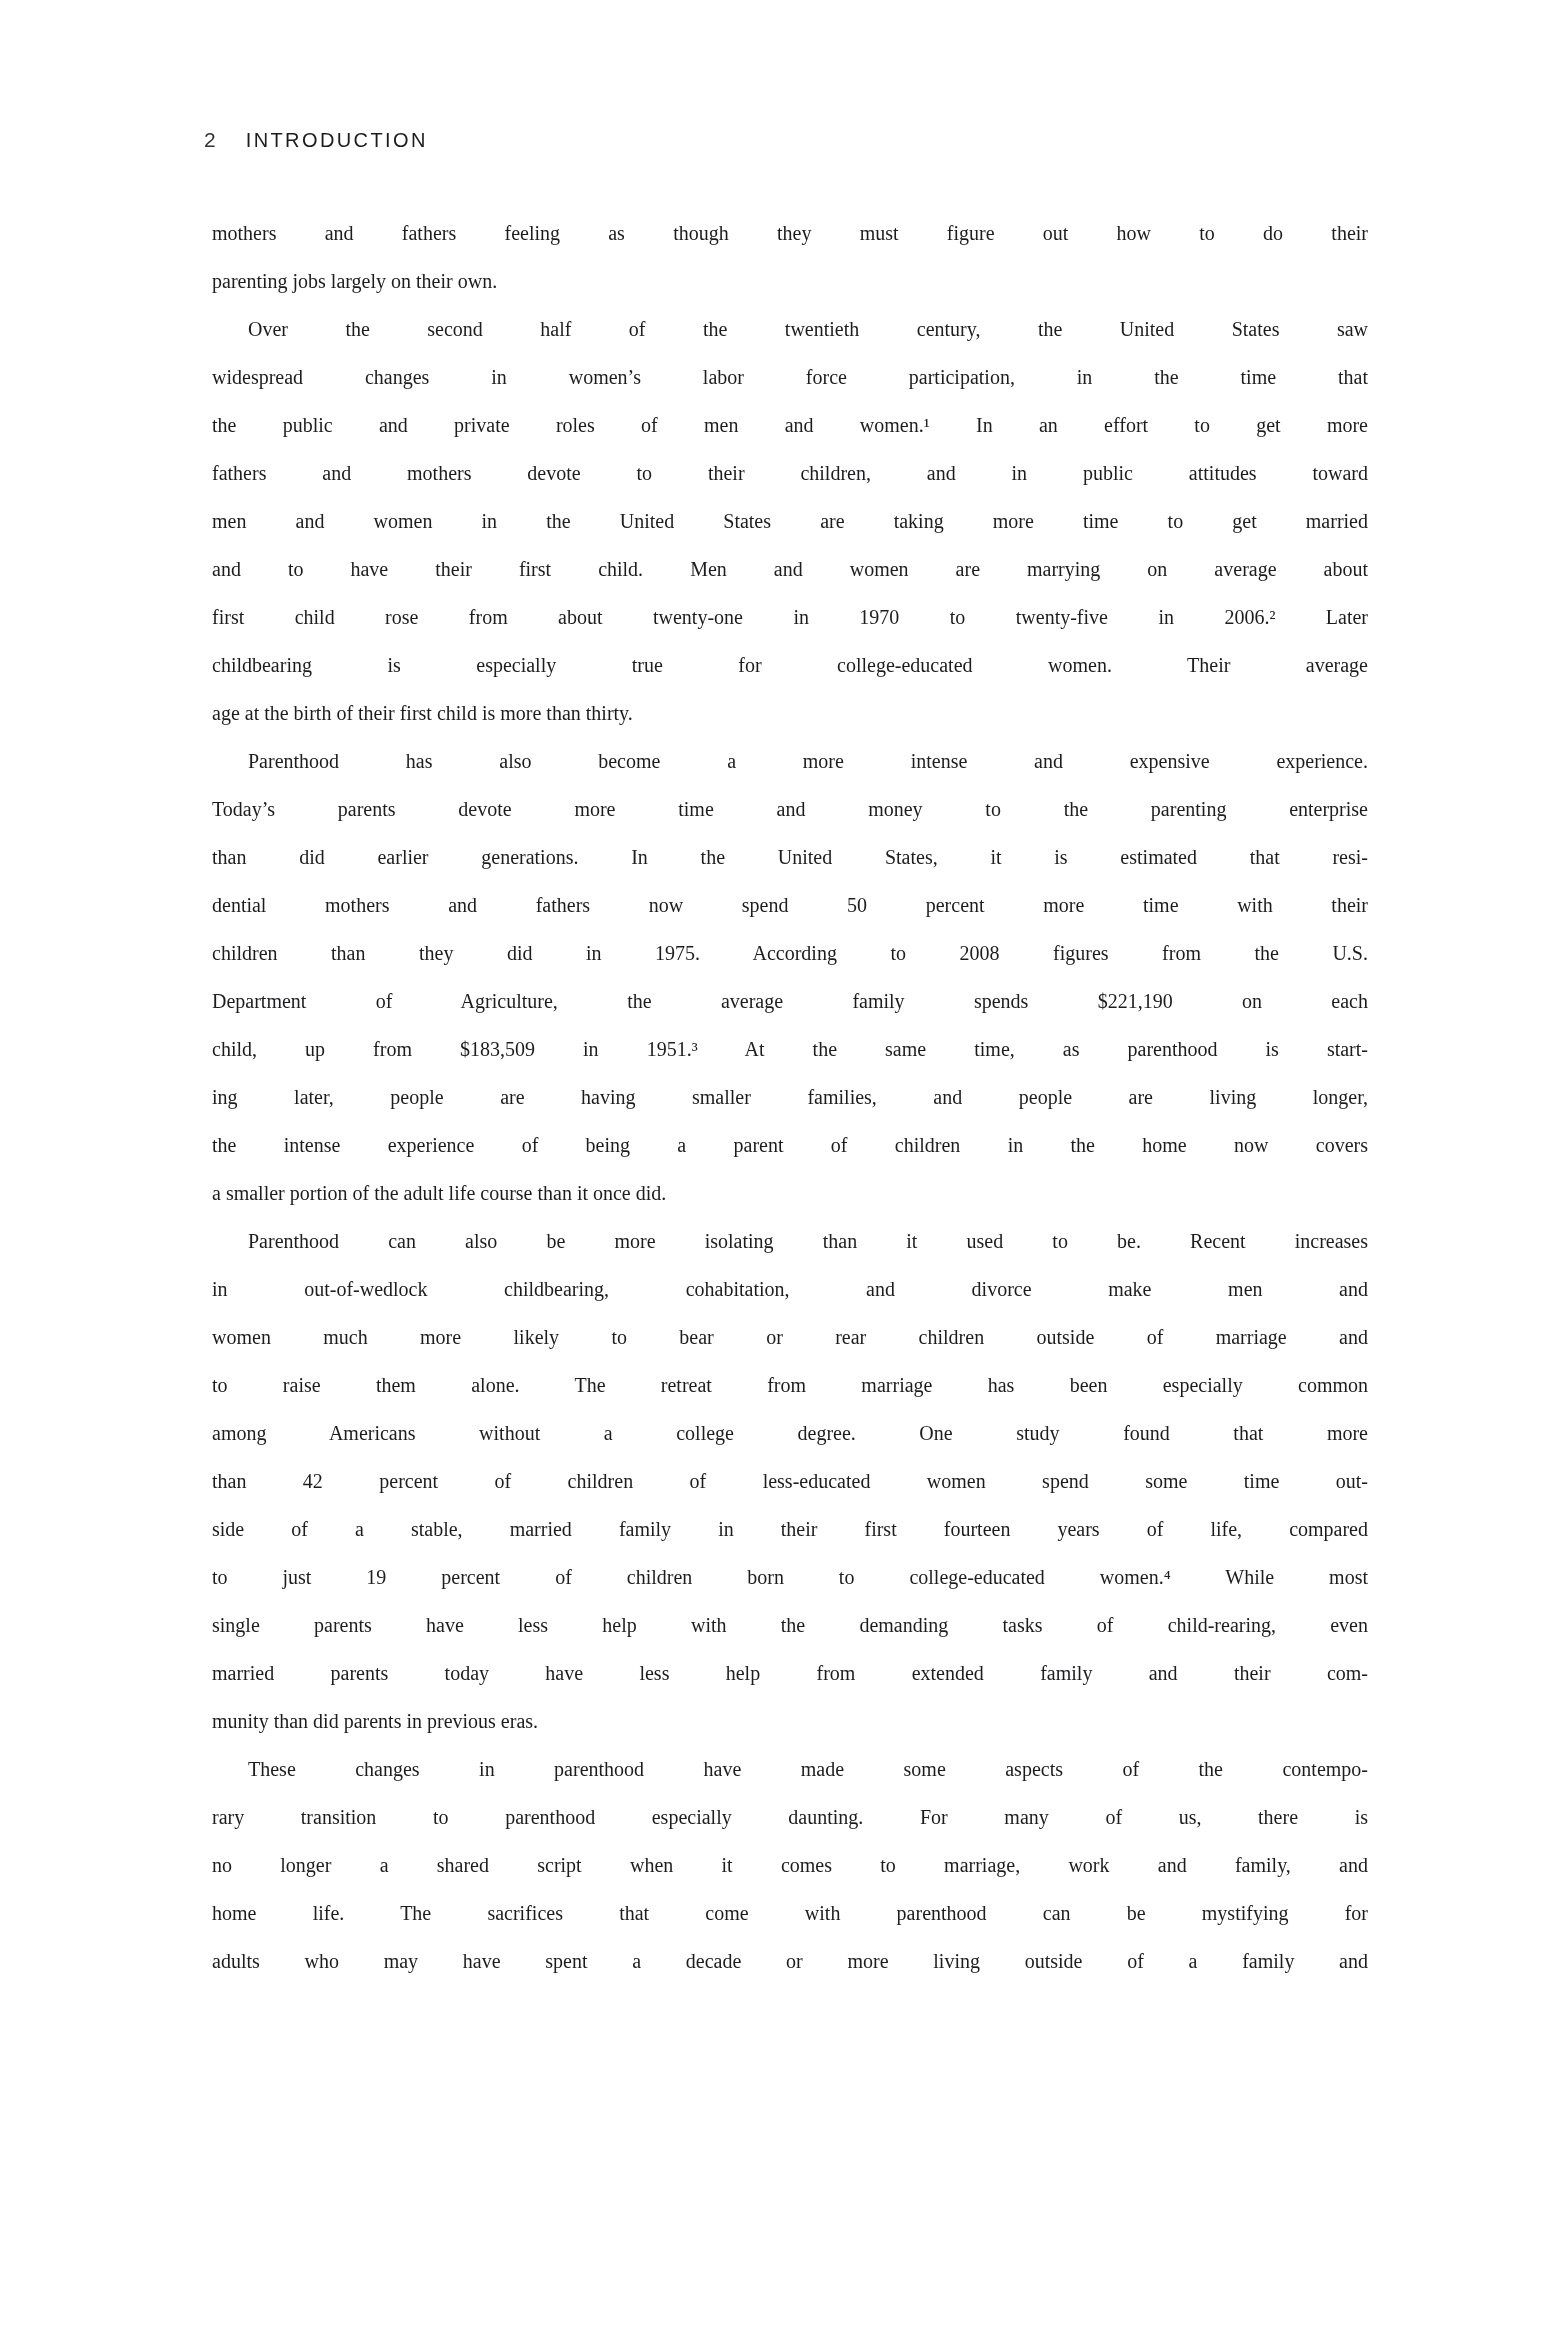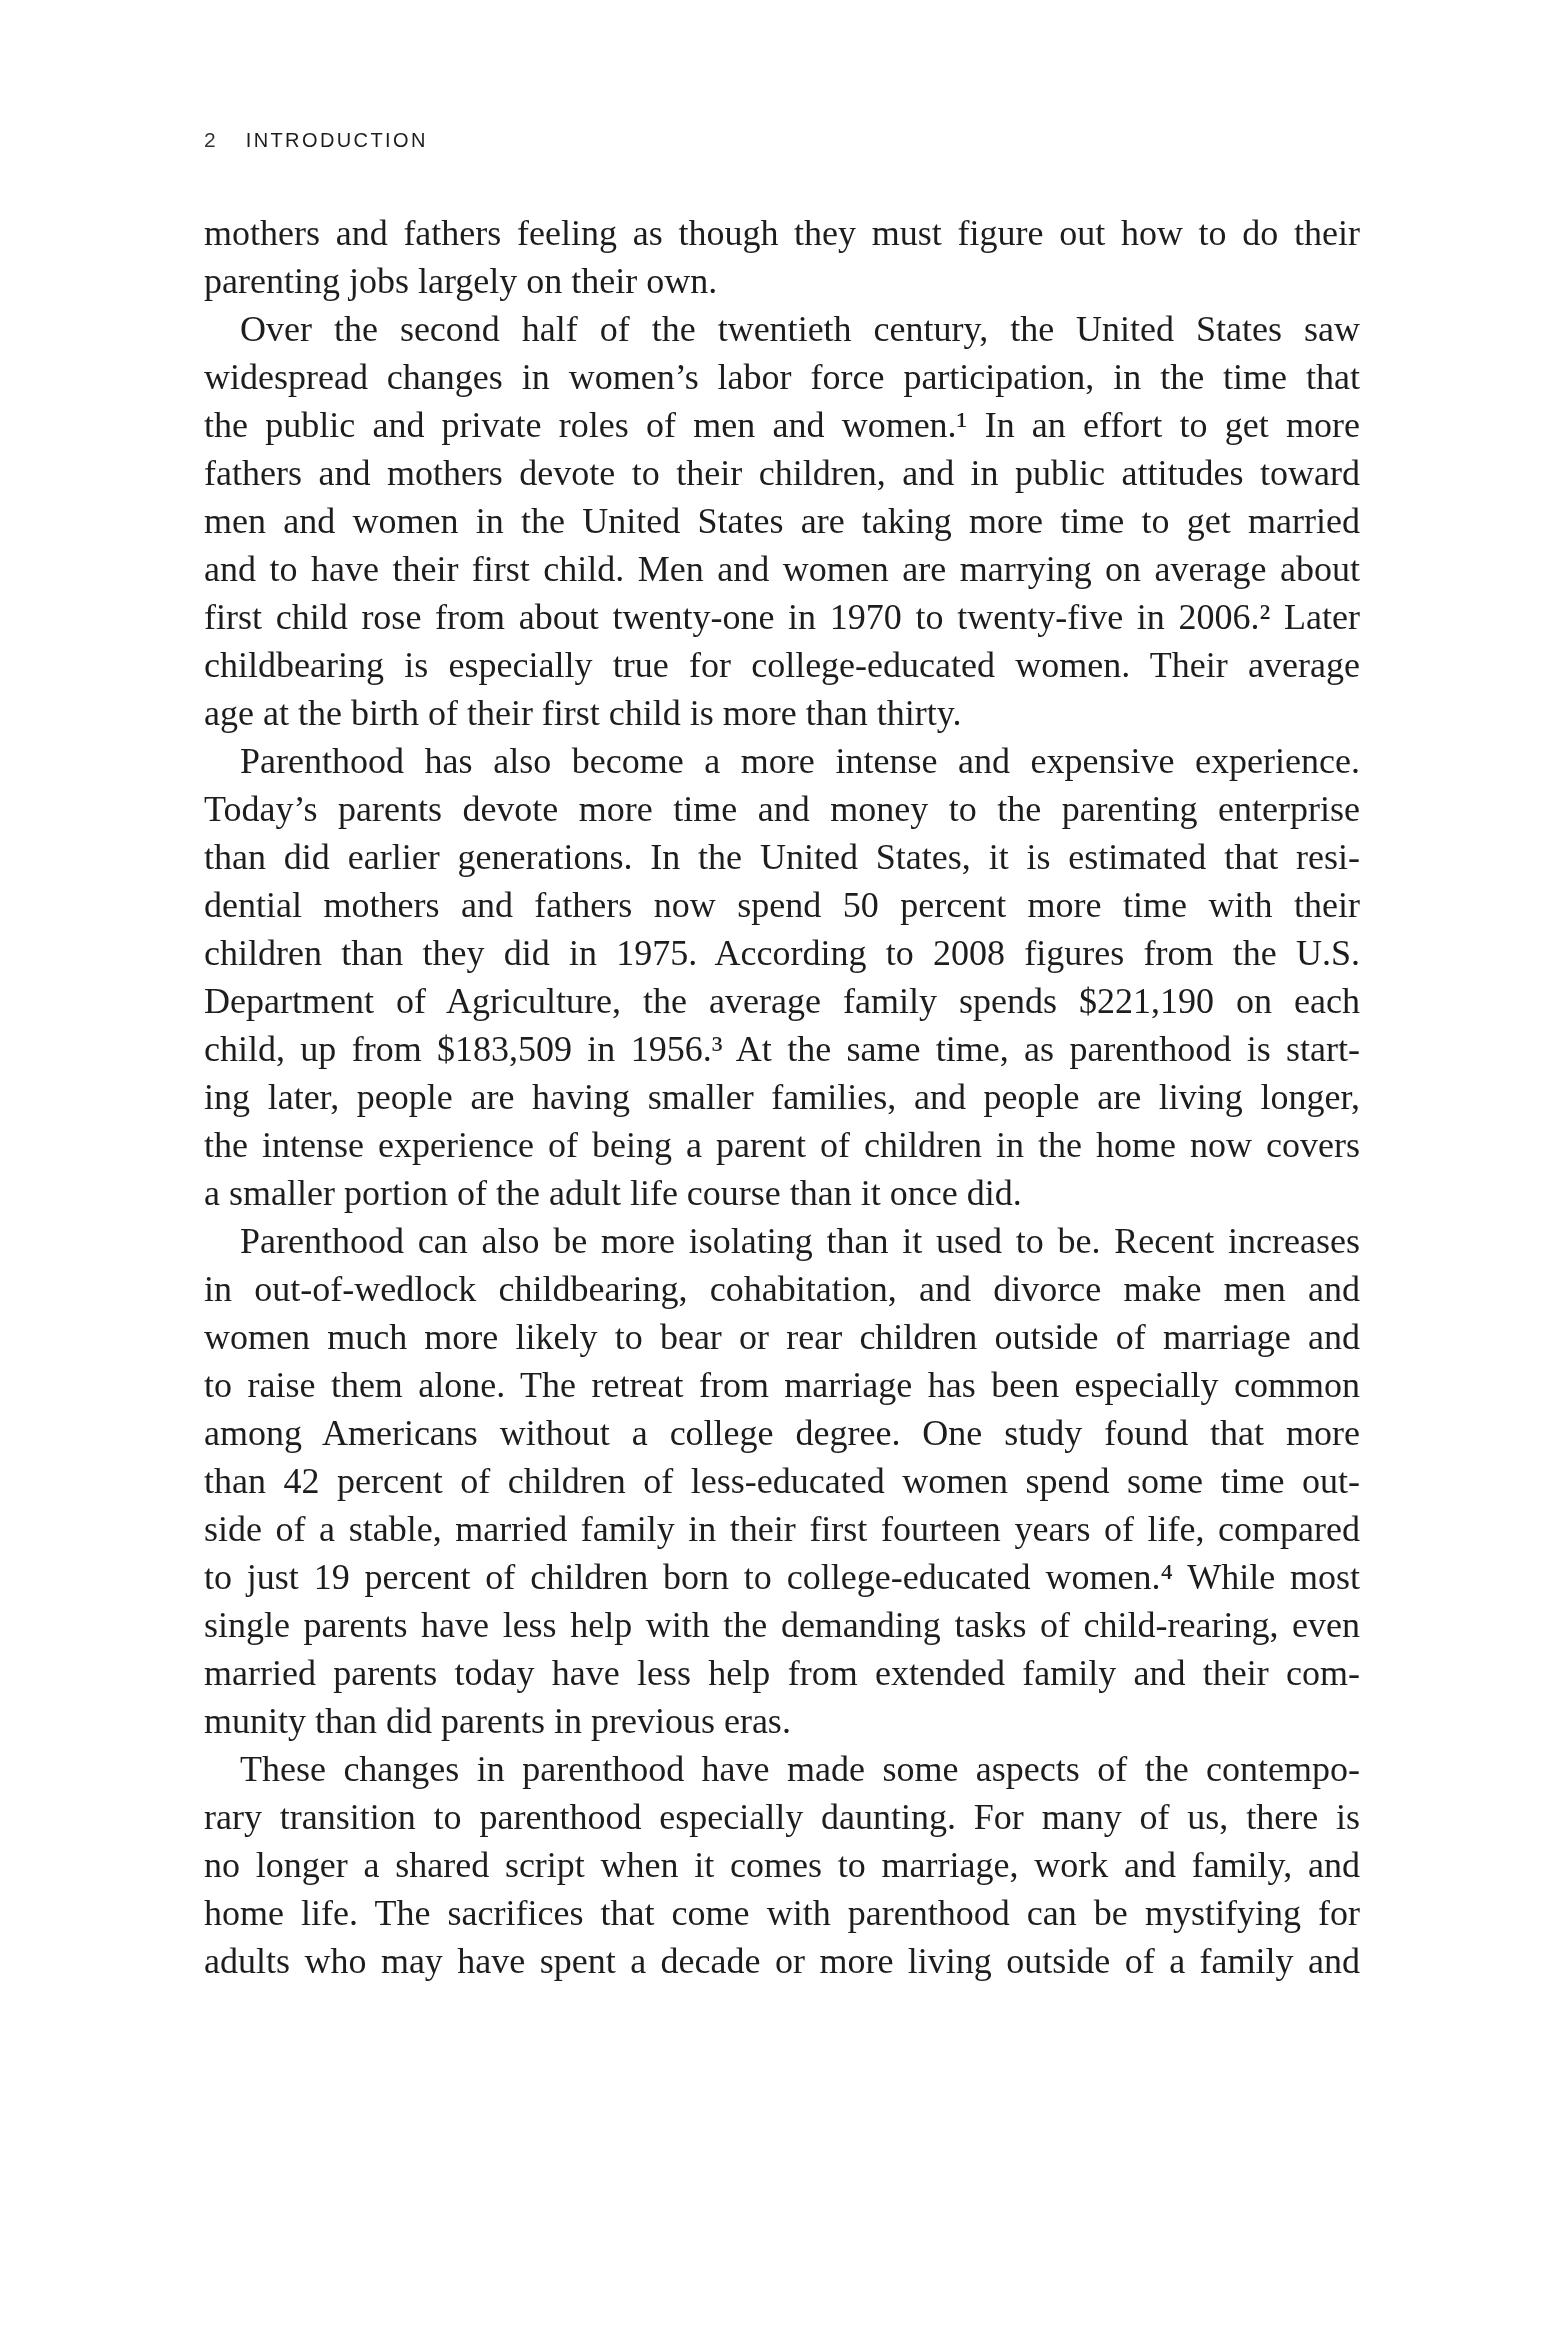--- a/index.html
+++ b/index.html
@@ -33,24 +33,24 @@
     color: #333333;
   }
   .section-title {
     font-size: 20px;
     font-weight: 400;
     letter-spacing: 2.4px;
     color: #1d1d1d;
   }
   .page-body {
     position: absolute;
-    left: 204px;
+    left: 212px;
     top: 209px;
     width: 1156px;
-    font-size: 36px;
+    font-size: 20px;
     line-height: 48px;
     color: #1d1d1f;
   }
   .paragraph {
     margin: 0;
   }
   .line {
     height: 48px;
     text-align: justify;
     text-align-last: justify;
@@ -87,21 +87,21 @@
         <div class="line">childbearing is especially true for college-educated women. Their average</div>
         <div class="line par-end">age at the birth of their first child is more than thirty.</div>
       </div>
       <div class="paragraph">
         <div class="line indent">Parenthood has also become a more intense and expensive experience.</div>
         <div class="line">Today’s parents devote more time and money to the parenting enterprise</div>
         <div class="line">than did earlier generations. In the United States, it is estimated that resi-</div>
         <div class="line">dential mothers and fathers now spend 50 percent more time with their</div>
         <div class="line">children than they did in 1975. According to 2008 figures from the U.S.</div>
         <div class="line">Department of Agriculture, the average family spends $221,190 on each</div>
-        <div class="line">child, up from $183,509 in 1956.³ At the same time, as parenthood is start-</div>
+        <div class="line">child, up from $183,509 in 1951.³ At the same time, as parenthood is start-</div>
         <div class="line">ing later, people are having smaller families, and people are living longer,</div>
         <div class="line">the intense experience of being a parent of children in the home now covers</div>
         <div class="line par-end">a smaller portion of the adult life course than it once did.</div>
       </div>
       <div class="paragraph">
         <div class="line indent">Parenthood can also be more isolating than it used to be. Recent increases</div>
         <div class="line">in out-of-wedlock childbearing, cohabitation, and divorce make men and</div>
         <div class="line">women much more likely to bear or rear children outside of marriage and</div>
         <div class="line">to raise them alone. The retreat from marriage has been especially common</div>
         <div class="line">among Americans without a college degree. One study found that more</div>

